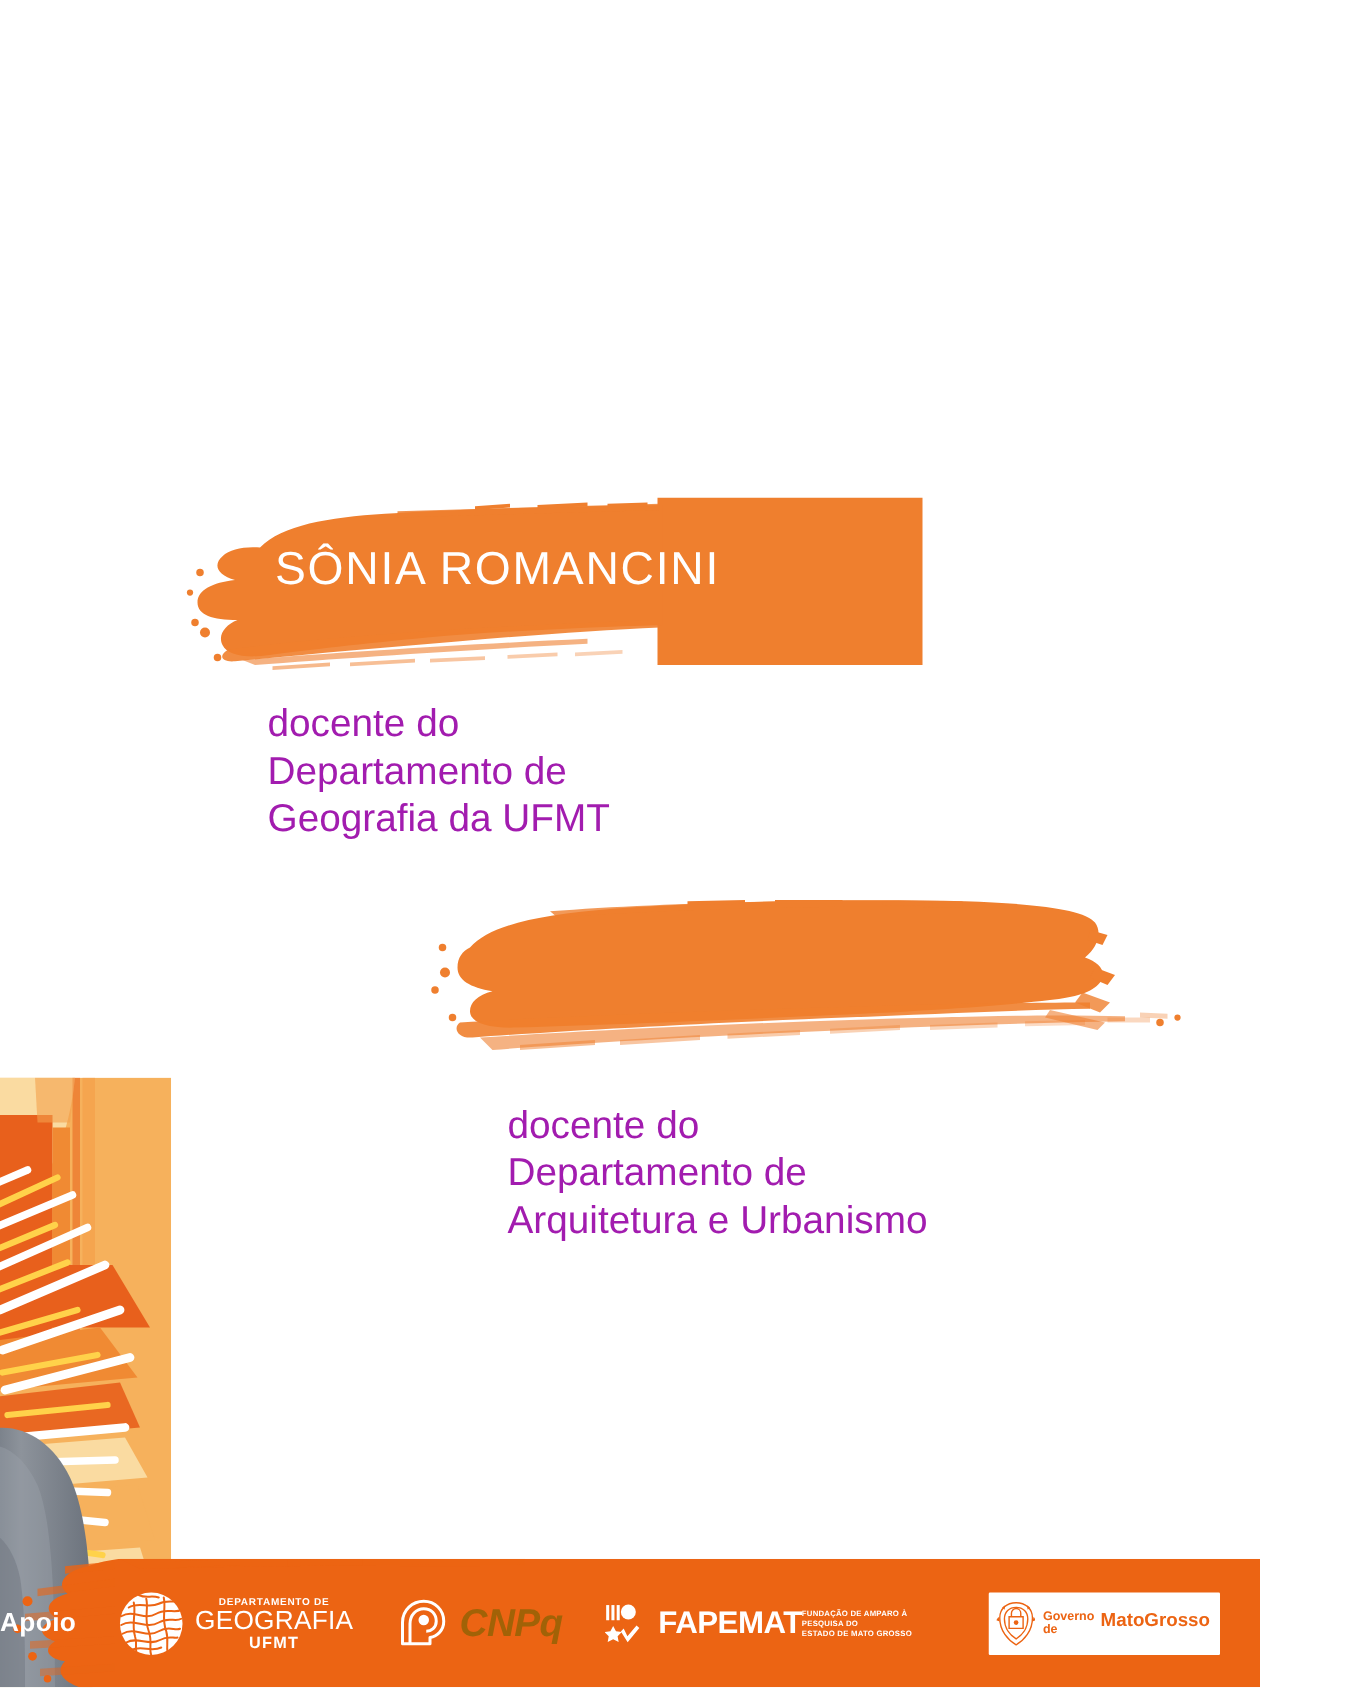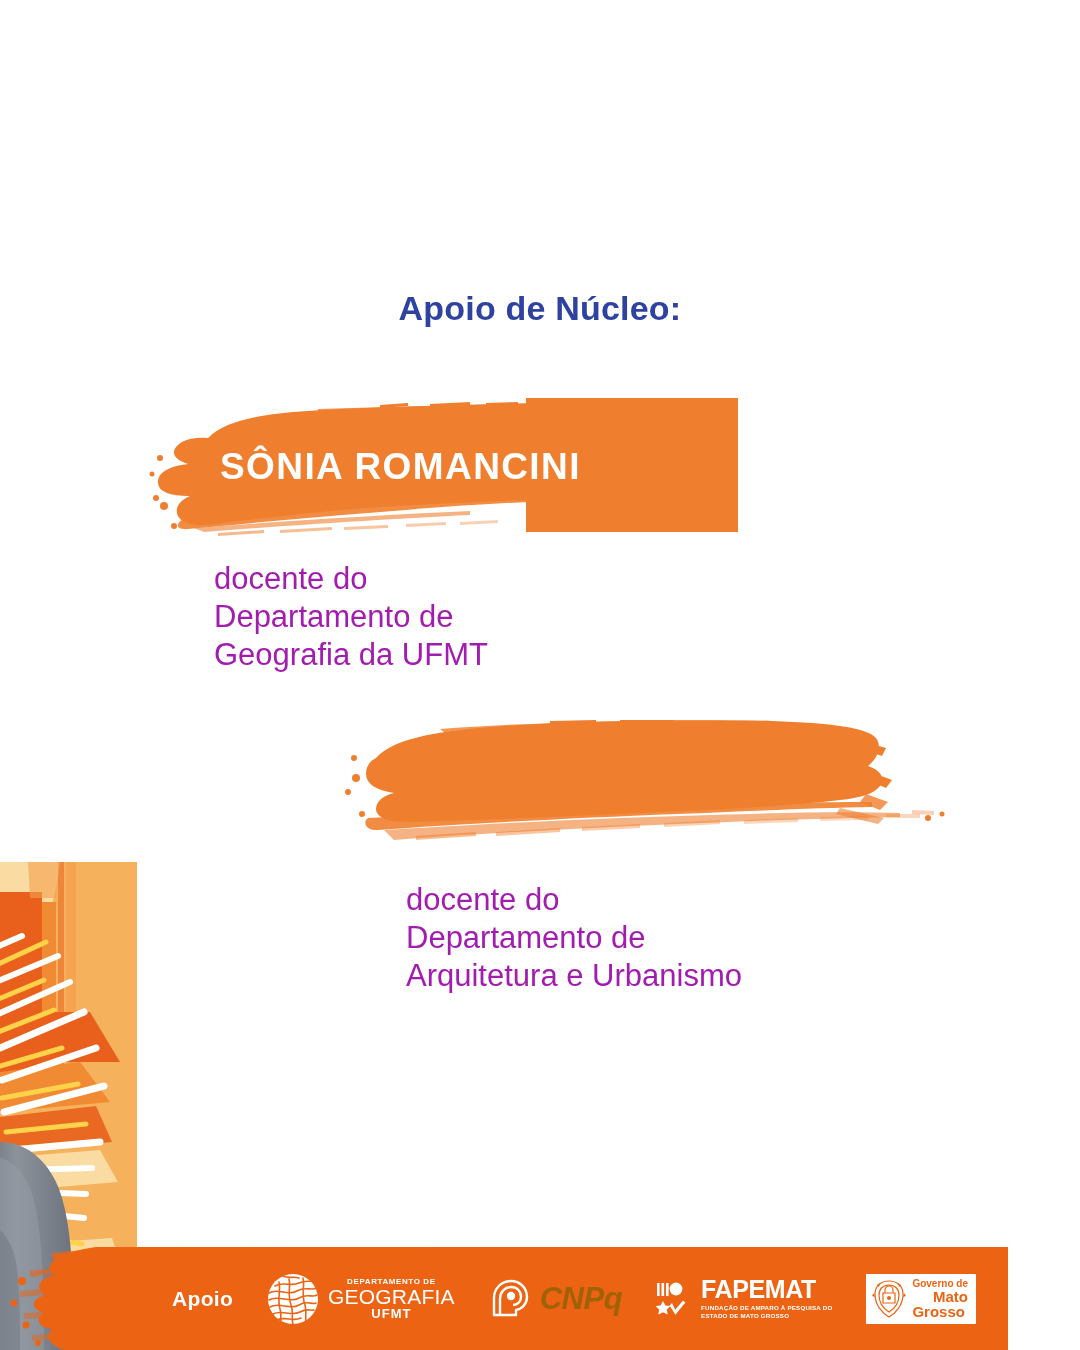--- a/index.html
+++ b/index.html
@@ -19,26 +19,25 @@
     font-size:34px;font-weight:bold;letter-spacing:.2px;
     color:#2e42a0;
   }
 
   
   .banner{position:absolute;}
   .banner svg{position:absolute;left:0;top:0;}
   .banner .nametext{
     position:absolute;
     color:#ffffff;
-    font-weight:bold;
+    font-weight:normal;
     font-size:37px;
     letter-spacing:1.4px;
     white-space:nowrap;
     font-family:"Liberation Sans", sans-serif;
-    margin-top:12px;
   }
 
   #banner1{left:130px;top:398px;width:620px;height:140px;}
   #banner1 .nametext{left:90px;top:36px;}
 
   #banner2{left:320px;top:714px;width:640px;height:130px;}
   #banner2 .nametext{left:86px;top:42px;}
 
   
   .role{
@@ -70,38 +69,37 @@
   }
   .apoio-label{
     color:#ffffff;font-size:21px;font-weight:bold;letter-spacing:.3px;
   }
   .logo{display:flex;align-items:center;gap:9px;}
   .geo-text{display:flex;flex-direction:column;line-height:1;color:#fff;}
   .geo-top{font-size:8px;font-weight:bold;letter-spacing:.6px;text-align:center;}
   .geo-mid{font-size:21px;font-weight:normal;letter-spacing:.2px;text-align:center;}
   .geo-bot{font-size:13px;font-weight:bold;letter-spacing:1px;text-align:center;}
   .cnpq-text{color:#a16207;font-size:31px;font-weight:bold;font-style:italic;letter-spacing:-.5px;}
-  .fap-text{display:flex;flex-direction:column;line-height:1;color:#fff;}
+  .fap-text{display:flex;flex-direction:row;line-height:1;color:#fff;}
   .fap-main{font-size:25px;font-weight:bold;letter-spacing:-.4px;}
   .fap-sub{font-size:6.2px;font-weight:bold;letter-spacing:.2px;margin-top:2px;white-space:pre-line;line-height:8px;}
   .gov-box{
     background:#ffffff;display:flex;align-items:center;gap:6px;
     padding:5px 8px 5px 6px;border-radius:1px;
   }
-  .gov-text{display:flex;flex-direction:column;line-height:1;color:#ec6413;}
+  .gov-text{display:flex;line-height:1;color:#ec6413;}
   .gov-1{font-size:10px;font-weight:bold;}
   .gov-2{font-size:15px;font-weight:bold;line-height:15px;text-align:right;}
   .gov-3{font-size:15px;font-weight:bold;line-height:15px;}
 </style>
 </head>
 <body>
 
 <div id="stage">
 
-  <div class="heading">Apoio de Núcleo:</div>
 
   <div class="banner" id="banner1">
     <svg width="620" height="140" viewBox="0 0 620 140">
       <g fill="#ef7f2e">
 
         <rect x="396" y="0" width="212" height="134"></rect>
 
         <path d="M78,40 C96,22 132,16 178,13 C240,9 330,7 400,6 L400,102 C340,104 268,107 212,112
                  C160,117 116,122 86,126 C66,129 52,126 48,118 C44,110 50,102 60,98
                  C40,98 28,94 28,84 C28,74 40,68 58,66 C44,62 40,54 48,47 C54,41 66,39 78,40 Z"></path>

